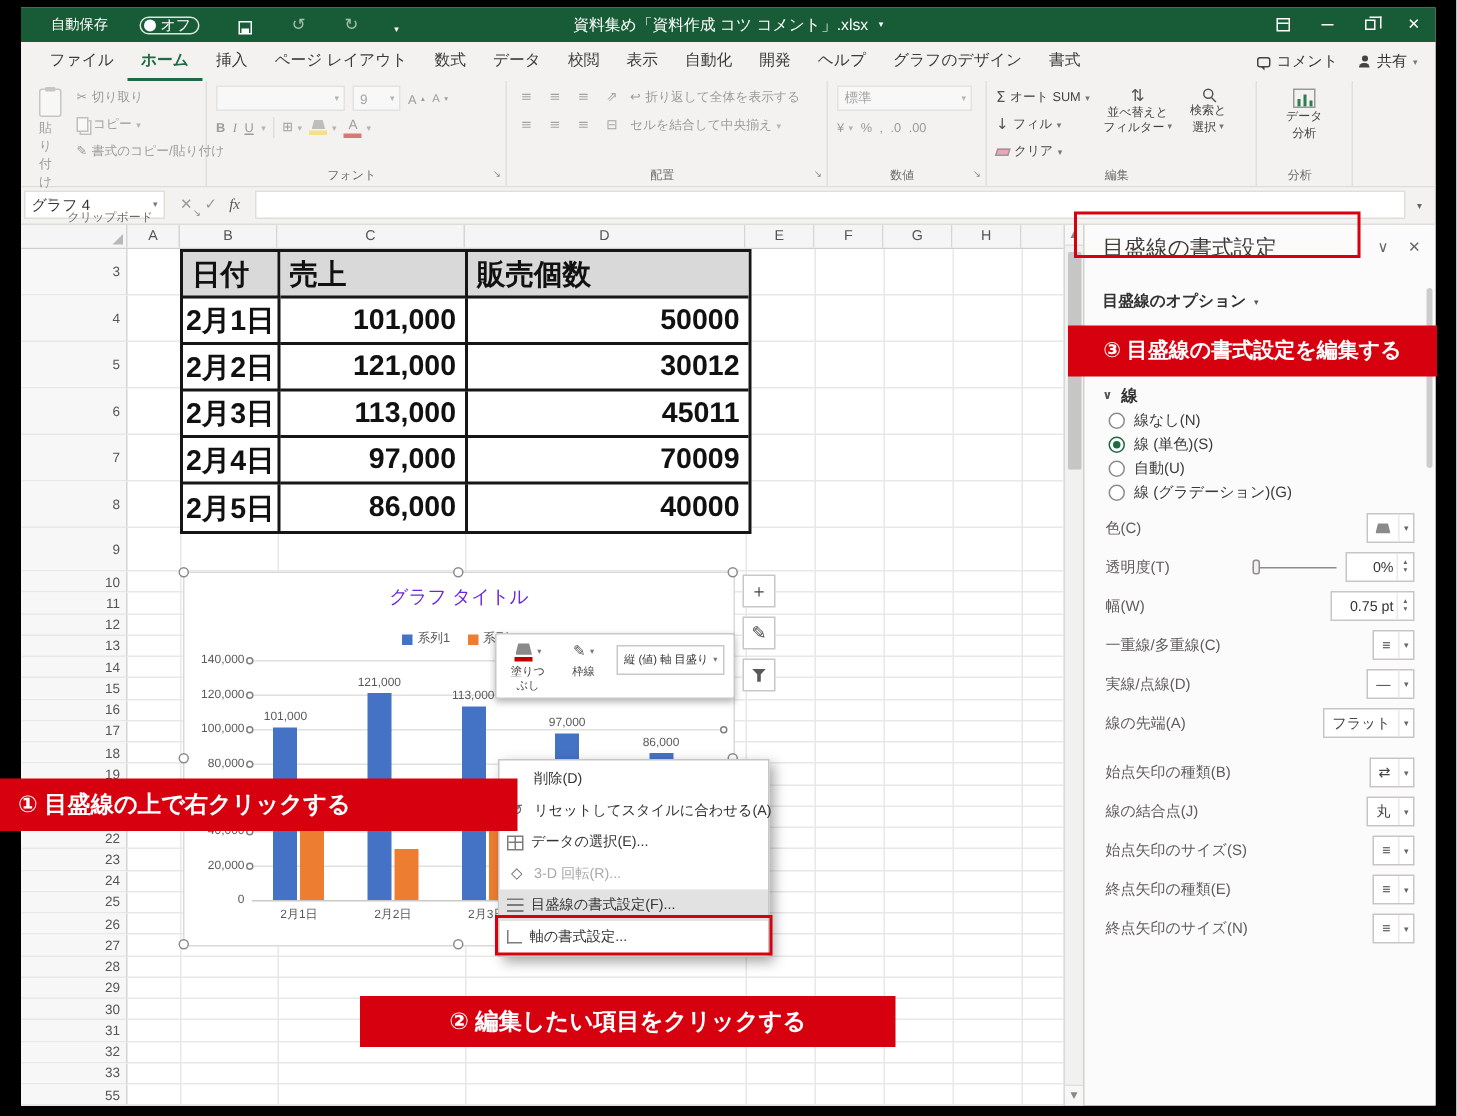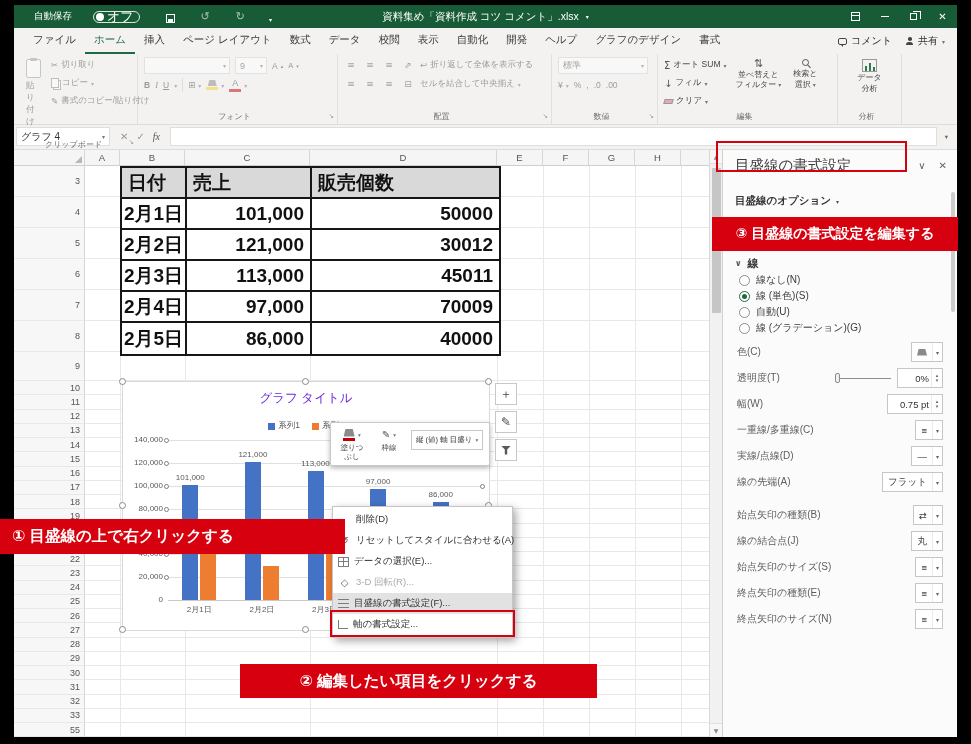--- a/index.html
+++ b/index.html
@@ -7,40 +7,40 @@
   .glyph{font-family:"DejaVu Sans",sans-serif}
   .screen{position:relative;width:971px;height:744px;background:#000;overflow:hidden}
   .window{position:absolute;left:14px;top:5px;width:943px;height:732px;background:#f3f2f1;display:flex;flex-direction:column}
 
   
   .titlebar{height:23px;background:#185c37;display:flex;align-items:center;color:#fff;flex:none;position:relative}
   .tb-left{display:flex;align-items:flex-end;gap:21px;padding-left:20px;z-index:2}
   .tb-autosave{font-size:9.5px}
   .tb-toggle{display:flex;align-items:center;gap:3px;border:1px solid rgba(255,255,255,.85);border-radius:7px;height:12px;padding:0 5px 0 2px}
   .tb-knob{width:8px;height:8px;border-radius:50%;background:#fff}
-  .tb-state{font-size:13px;color:#fff}
+  .tb-state{font-size:10px;color:#fff}
   .tb-ico{margin-left:5px;display:flex;align-items:center;font-size:11px;color:#fff}
   .dimw{opacity:.6}
   .i-save{width:9px;height:9px;border:1.3px solid #fff;position:relative}
   .i-save::after{content:"";position:absolute;left:1px;right:1px;bottom:0;height:3px;background:#fff}
   .tb-caret{font-size:6px;color:#fff;margin-left:3px}
   .tb-title{position:absolute;left:0;right:0;top:0;height:23px;display:flex;align-items:center;justify-content:center;font-size:10.5px;gap:4px;z-index:1}
   .tb-right{margin-left:auto;display:flex;align-items:center;height:100%;z-index:2}
   .tb-win{width:29px;height:100%;display:flex;align-items:center;justify-content:center;font-size:10px;color:#fff}
   .i-ribbonopts{width:9px;height:9px;border:1.2px solid #fff;position:relative}
   .i-ribbonopts::before{content:"";position:absolute;left:0;right:0;top:2px;height:1.2px;background:#fff}
   .i-min{width:8px;height:1.4px;background:#fff}
   .i-restore{width:7px;height:7px;border:1.2px solid #fff;position:relative;background:#185c37}
   .i-restore::before{content:"";position:absolute;top:-3px;left:2px;width:7px;height:7px;border-top:1.2px solid #fff;border-right:1.2px solid #fff}
 
   
   .tabrow{height:26px;background:#f3f2f1;display:flex;align-items:stretch;padding:0 6px 0 10px;flex:none}
   .tabs{display:flex;align-items:stretch}
   .tab{display:flex;align-items:center;padding:0 9px;font-size:10.5px;color:#3b3b3b;border-bottom:2.5px solid transparent;white-space:nowrap}
-  .tab.sel{color:#1f6a43;border-bottom-color:#1f6a43;font-weight:400}
+  .tab.sel{color:#1f6a43;border-bottom-color:#1f6a43;font-weight:700}
   .tabrow-right{margin-left:auto;display:flex;align-items:center;gap:14px;padding-right:6px}
   .trr-btn{display:flex;align-items:center;gap:4px;font-size:10px;color:#333}
   .i-comment{width:9px;height:7px;border:1.1px solid #444;border-radius:2px;position:relative}
   .i-comment::after{content:"";position:absolute;left:1px;bottom:-3px;border-left:3px solid transparent;border-top:3px solid #444}
   .i-person{width:8px;height:8px;position:relative}
   .i-person::before{content:"";position:absolute;left:2.2px;top:0;width:3.6px;height:3.6px;border-radius:50%;background:#444}
   .i-person::after{content:"";position:absolute;left:.5px;bottom:0;width:7px;height:3.4px;border-radius:3px 3px 0 0;background:#444}
   .caret{font-size:6px;color:#777}
 
   

